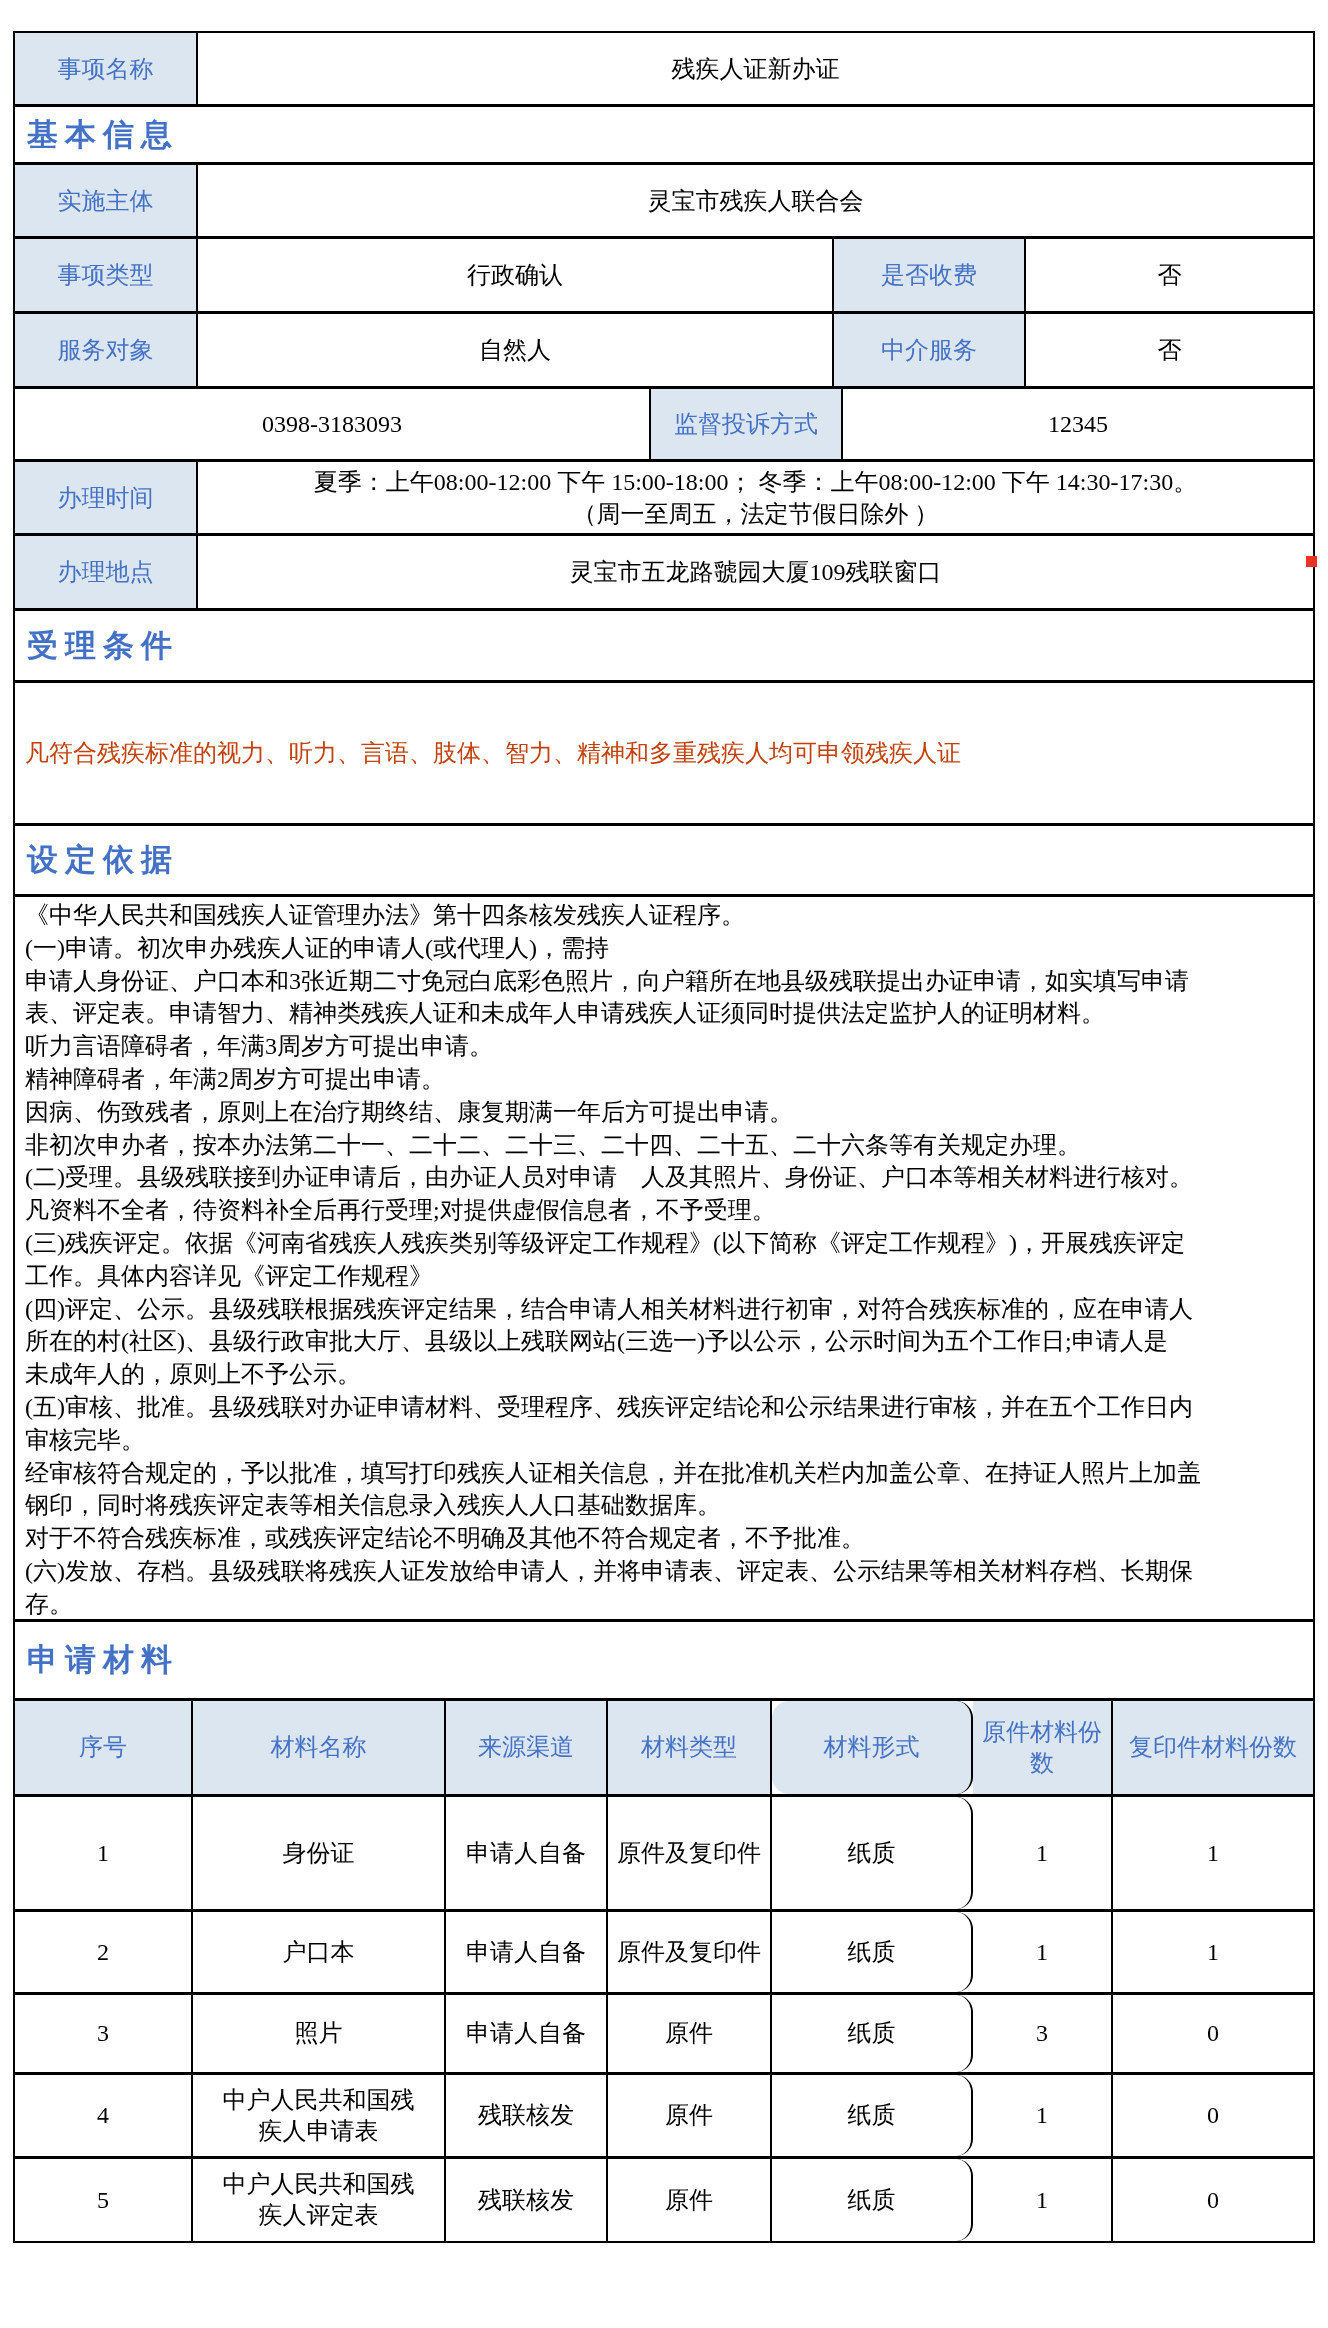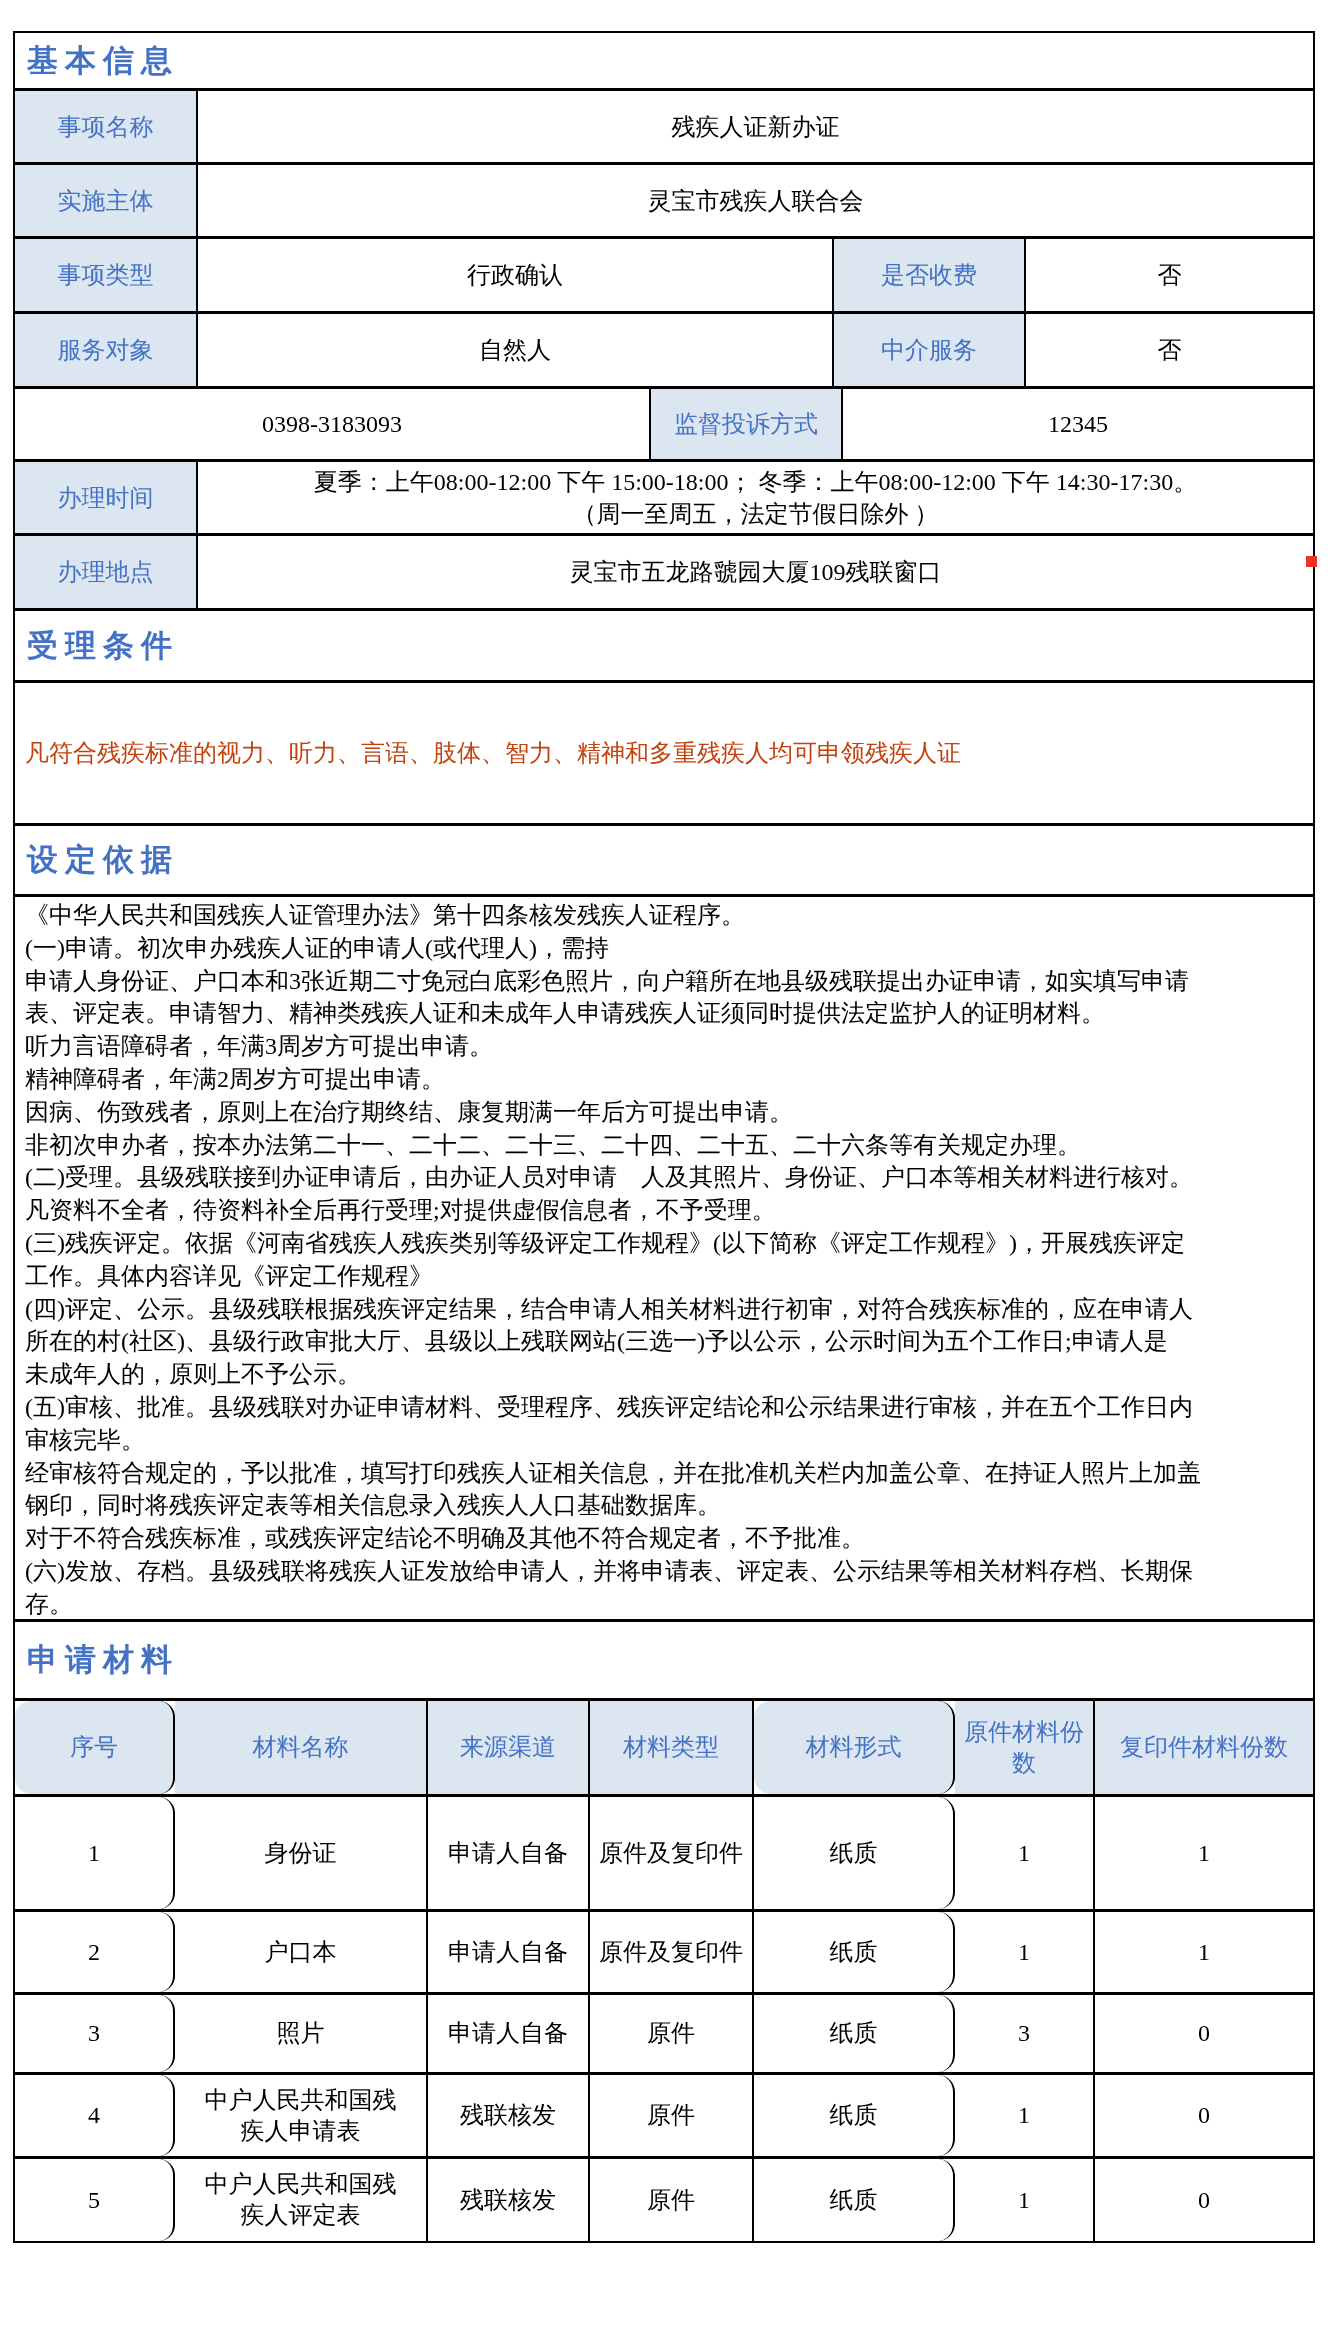--- a/index.html
+++ b/index.html
@@ -79,47 +79,47 @@
     display:flex;align-items:center;justify-content:center;
     text-align:center;
     box-sizing:border-box;
     border-right:2px solid #000;
     font-size:24px;
     line-height:31px;
     padding:0 6px;
   }
   .mh{background:#dce6f1;color:#4472c4;}
   .mc{background:#fff;color:#000;}
-  .c0{width:160px;flex:0 0 auto;border-radius:16px;}
+  .c0{width:178px;flex:0 0 auto;}
   .c1{width:253px;flex:0 0 auto;padding:0 22px;}
   .c2{width:162px;flex:0 0 auto;}
   .c3{width:164px;flex:0 0 auto;}
   .c4{width:201px;flex:0 0 auto;border-radius:17px;}
   .c5{width:140px;flex:0 0 auto;}
   .c6{flex:1 1 auto;border-right:none;}
   .marker{
     position:absolute;
     left:1306px;top:556px;
     width:11px;height:11px;
     background:#ee3124;
   }
 </style>
 </head>
 <body>
 
 <div class="page">
   <div class="doc">
 
-    <div class="row" style="height:58px">
-      <div class="sec-title flex1">基本信息</div>
-    </div>
-
     <div class="row" style="height:74px">
       <div class="lbl w-lbl">事项名称</div>
       <div class="val flex1">残疾人证新办证</div>
+    </div>
+
+    <div class="row" style="height:58px">
+      <div class="sec-title flex1">基本信息</div>
     </div>
 
     <div class="row" style="height:74px">
       <div class="lbl w-lbl">实施主体</div>
       <div class="val flex1">灵宝市残疾人联合会</div>
     </div>
 
     <div class="row" style="height:75px">
       <div class="lbl w-lbl">事项类型</div>
       <div class="val w-val1">行政确认</div>

